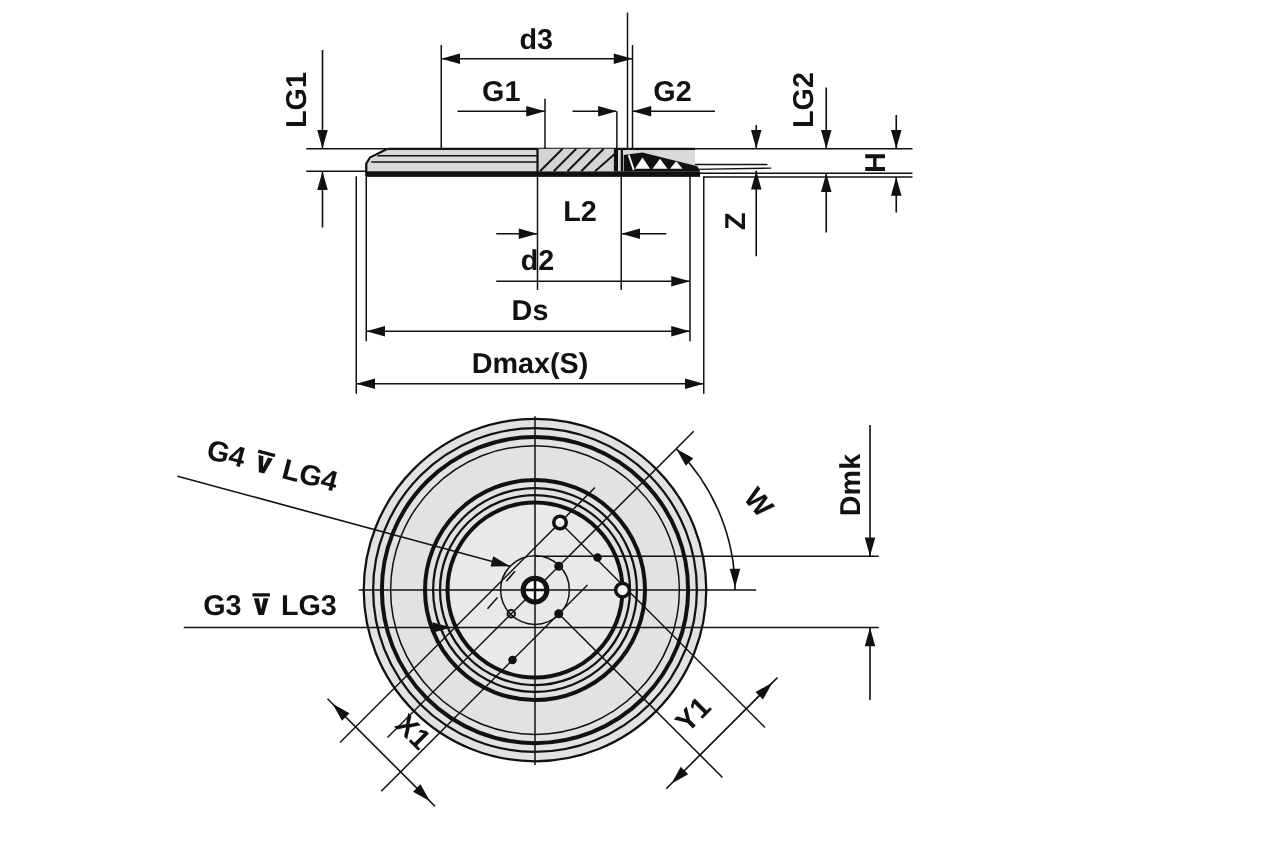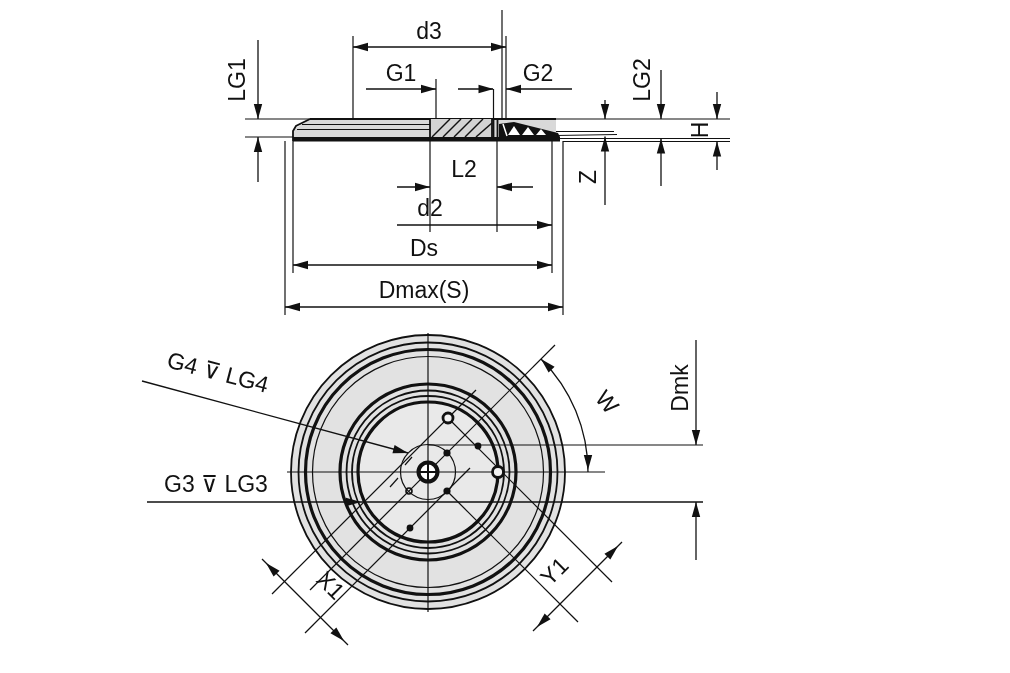--- a/index.html
+++ b/index.html
@@ -1,17 +1,17 @@
 <!DOCTYPE html>
 <html><head>
 <meta charset="utf-8">
 <style>
   html,body{margin:0;padding:0;background:#ffffff;}
   .stage{position:relative;width:960px;height:673px;background:#fff;overflow:hidden;
-         font-family:"Liberation Sans","DejaVu Sans",sans-serif;}
+         font-family:"Liberation Sans","DejaVu Sans",sans-serif;font-weight:bold;}
   svg{display:block;}
   .ol{stroke:#111;stroke-width:1.8;fill:none;}
   .thick{stroke:#111;stroke-width:3.2;fill:none;}
   .thin{stroke:#111;stroke-width:1.2;fill:none;}
   .dim{stroke:#111;stroke-width:1.3;fill:none;}
   .hatch{stroke:#111;stroke-width:1.5;}
   .lbl{font-family:"Liberation Sans","DejaVu Sans",sans-serif;font-size:23px;fill:#111;text-anchor:middle;}
   .arr{fill:#111;stroke:none;}
 </style>
 </head>

